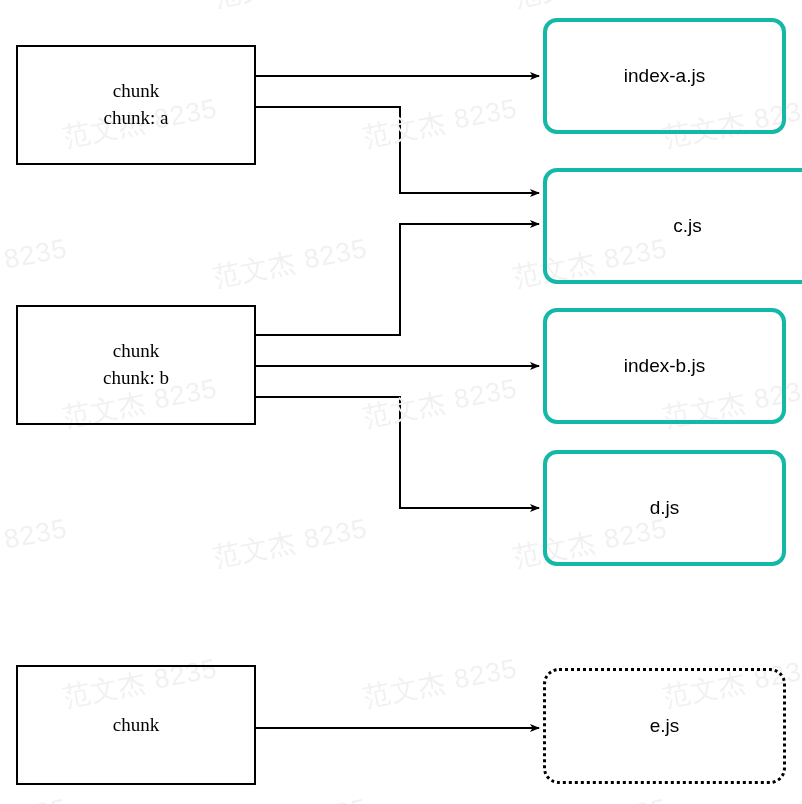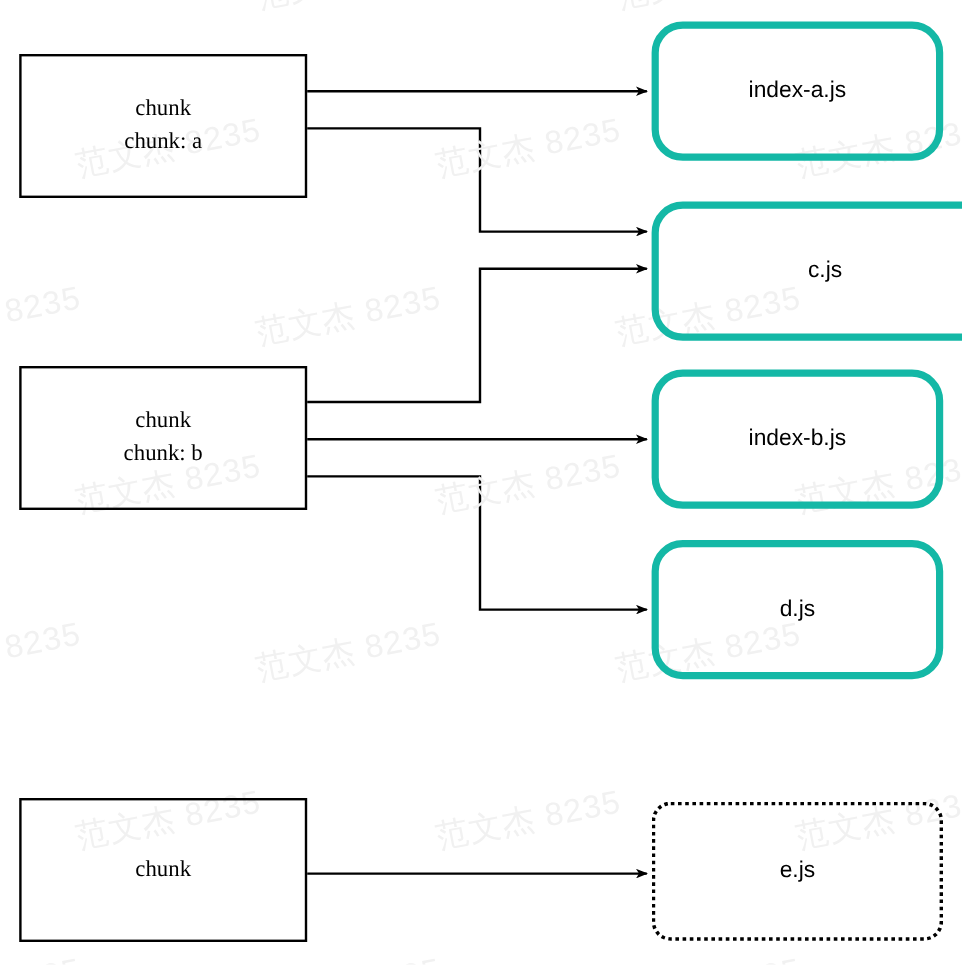--- a/index.html
+++ b/index.html
@@ -64,22 +64,22 @@
     color: #000000;
     font-size: 19px;
     line-height: 1.42;
   }
   .node.chunk {
     border: 2px solid #000000;
     border-radius: 0;
     font-family: Liberation Serif, serif;
   }
   .node.asset {
-    border: 6px solid #14b8a6;
-    border-radius: 26px;
+    border: 4px solid #14b8a6;
+    border-radius: 14px;
   }
   .node.asset-dotted {
     border: 3px dotted #000000;
     border-radius: 16px;
   }
   .node-line {
     display: block;
   }
 </style>
 </head>

